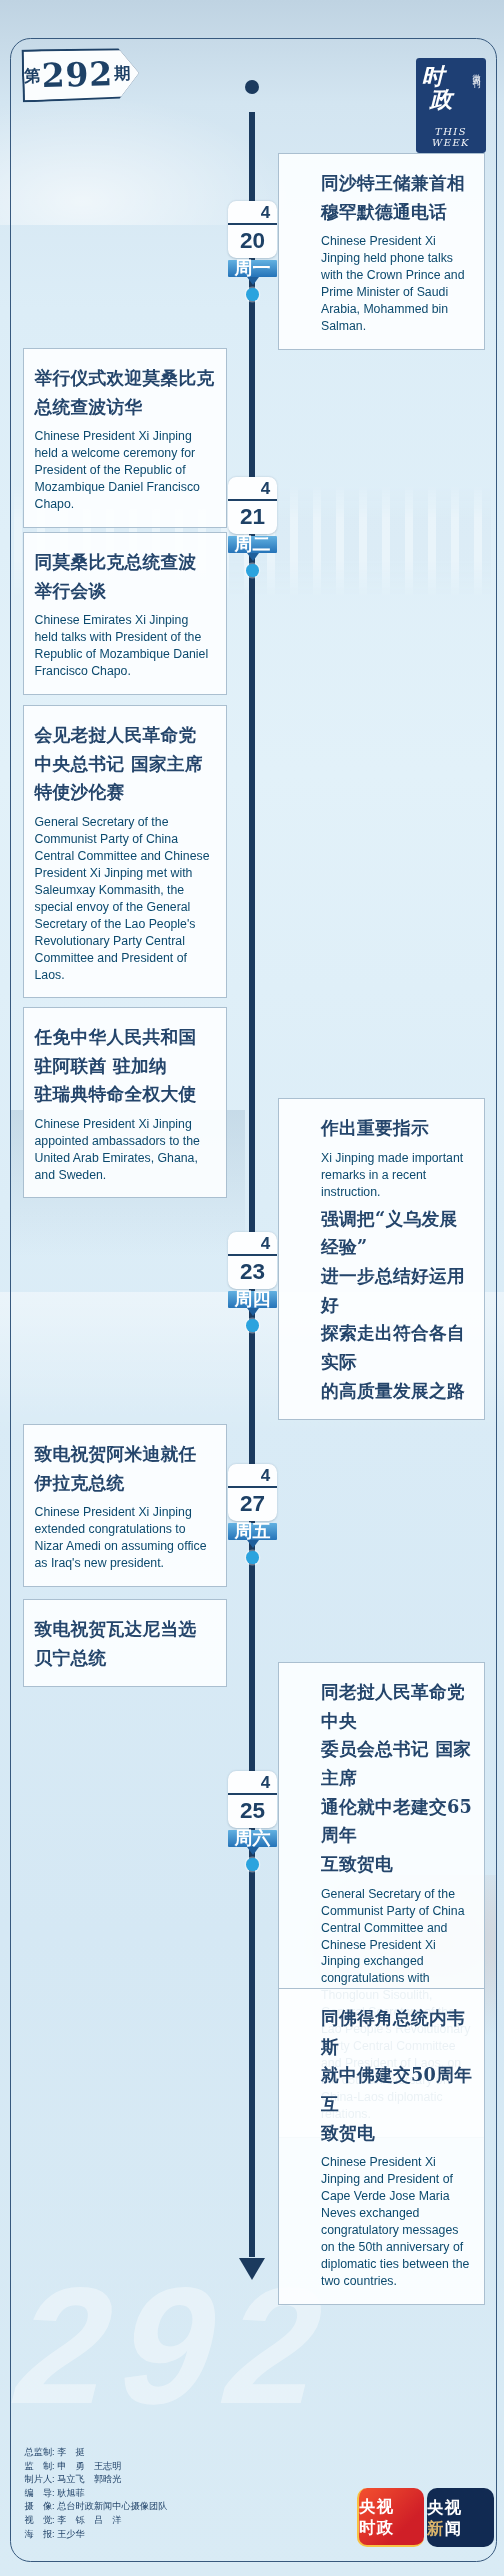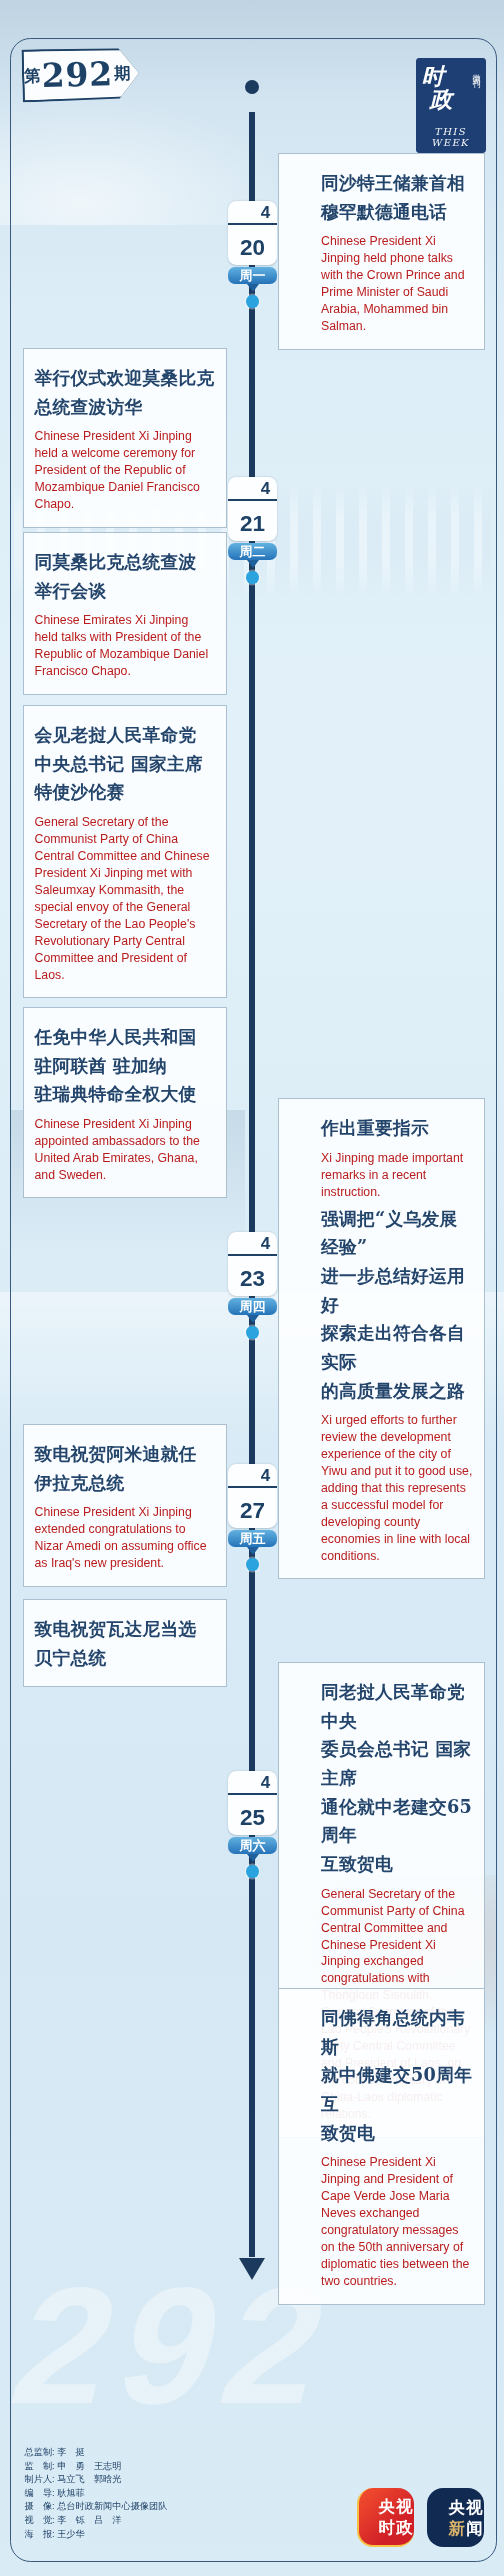--- a/index.html
+++ b/index.html
@@ -38,37 +38,37 @@
   .lw-caption{font-family:"DejaVu Serif","Liberation Serif",serif;font-style:italic;font-size:10px;letter-spacing:1.4px;text-align:center;opacity:.95;}
   
   .tl-top-dot{position:absolute;left:245px;top:80px;width:14.3px;height:14.3px;border-radius:50%;background:#1b3a5e;}
   .tl-line{position:absolute;left:249px;top:112px;width:6.1px;height:2145px;background:#1b3a5e;}
   .tl-arrow{position:absolute;left:239px;top:2258px;width:0;height:0;
     border-left:13px solid transparent;border-right:13px solid transparent;border-top:22px solid #1b3a5e;}
   
   .marker{position:absolute;left:228px;width:49px;text-align:center;}
   .m-box{background:#fdfeff;border-radius:8.2px;padding:2.7px 0 4.1px;box-shadow:0 0.7px 2px rgba(40,70,100,.25);color:#1e4166;}
   .m-month{font-size:17px;font-weight:700;text-align:right;padding:0 6.8px 0.7px 0;border-bottom:2px solid #1e4166;line-height:1.1;}
-  .m-day{font-size:22.5px;font-weight:700;line-height:1.15;padding-top:10px;}
-  .m-week{margin-top:2px;height:17px;line-height:17px;border-radius:7px;color:#fff;font-size:13px;font-weight:700;
+  .m-day{font-size:22.5px;font-weight:700;line-height:1.15;padding-top:3px;}
+  .m-week{margin-top:2px;height:17px;line-height:17px;border-radius:1px;color:#fff;font-size:18px;font-weight:700;
     background:linear-gradient(180deg,#62b1e1,#2573b8);}
   .m-tri{width:0;height:0;margin:0 auto;border-left:6.1px solid transparent;border-right:6.1px solid transparent;border-top:8.2px solid #1f5f9c;}
   .m-dot{width:12.3px;height:12.3px;margin:3.4px auto 0;border-radius:50%;background:#2ba3de;box-shadow:0 0 0 1.4px rgba(255,255,255,.35);}
   
   .card{position:absolute;box-sizing:border-box;background:rgba(252,254,255,.93);border:0.7px solid #aabfd0;padding:11px 11px 13.6px;}
   .card.left{left:22.5px;width:204px;margin-top:40px;}
   .card.right{left:278px;width:207px;padding-left:42px;}
   .zh{margin:4.1px 0 0;font-family:"DejaVu Serif","Liberation Serif",serif;color:#24456b;font-weight:600;
     font-size:17.7px;line-height:1.62;letter-spacing:0.3px;white-space:pre-line;}
-  .en{margin:6.8px 0 0;color:#b91c1c;font-size:12.3px;line-height:1.38;}
+  .en{margin:6.8px 0 0;color:#0c4a6e;font-size:12.3px;line-height:1.38;}
   
   .credits{position:absolute;left:24.5px;top:2446px;color:#25466b;font-size:9.2px;line-height:13.6px;}
   .credit-row{white-space:pre;}
-  .badge{position:absolute;top:2488px;width:57px;height:59px;border-radius:16px;box-sizing:border-box;
-    display:flex;flex-direction:column;align-items:flex-end;justify-content:center;color:#fff;font-weight:700;
+  .badge{position:absolute;top:2488px;width:67px;height:59px;border-radius:10px;box-sizing:border-box;
+    display:flex;flex-direction:column;align-items:flex-start;justify-content:center;color:#fff;font-weight:700;
     font-size:16.4px;line-height:1.25;letter-spacing:1.4px;}
   .badge-politics{left:357px;background:linear-gradient(135deg,#f4512f 0%,#d01f27 70%);
     border-left:2px solid #f7c243;border-bottom:2px solid #f7c243;}
   .badge-news{left:427px;background:#112a52;}
   .gold{color:#d9b36a;}
 </style>
 </head>
 <body>
 
 <div class="poster">
@@ -189,21 +189,20 @@
     <p class="en">Chinese President Xi Jinping appointed ambassadors to the United Arab Emirates, Ghana, and Sweden.</p>
   </section>
 
   <section class="card right" style="top:1098px">
     <h2 class="zh">作出重要指示</h2>
     <p class="en">Xi Jinping made important remarks in a recent instruction.</p>
     <h2 class="zh">强调把“义乌发展经验”
 进一步总结好运用好
 探索走出符合各自实际
 的高质量发展之路</h2>
-    <p class="en">Xi urged efforts to further review the development experience of the city of Yiwu and put it to good use, adding that this represents a successful model for developing county economies in line with local conditions.</p>
   </section>
 
   <section class="card left" style="top:1384px">
     <h2 class="zh">致电祝贺阿米迪就任
 伊拉克总统</h2>
     <p class="en">Chinese President Xi Jinping extended congratulations to Nizar Amedi on assuming office as Iraq's new president.</p>
   </section>
 
   <section class="card left" style="top:1559px">
     <h2 class="zh">致电祝贺瓦达尼当选

